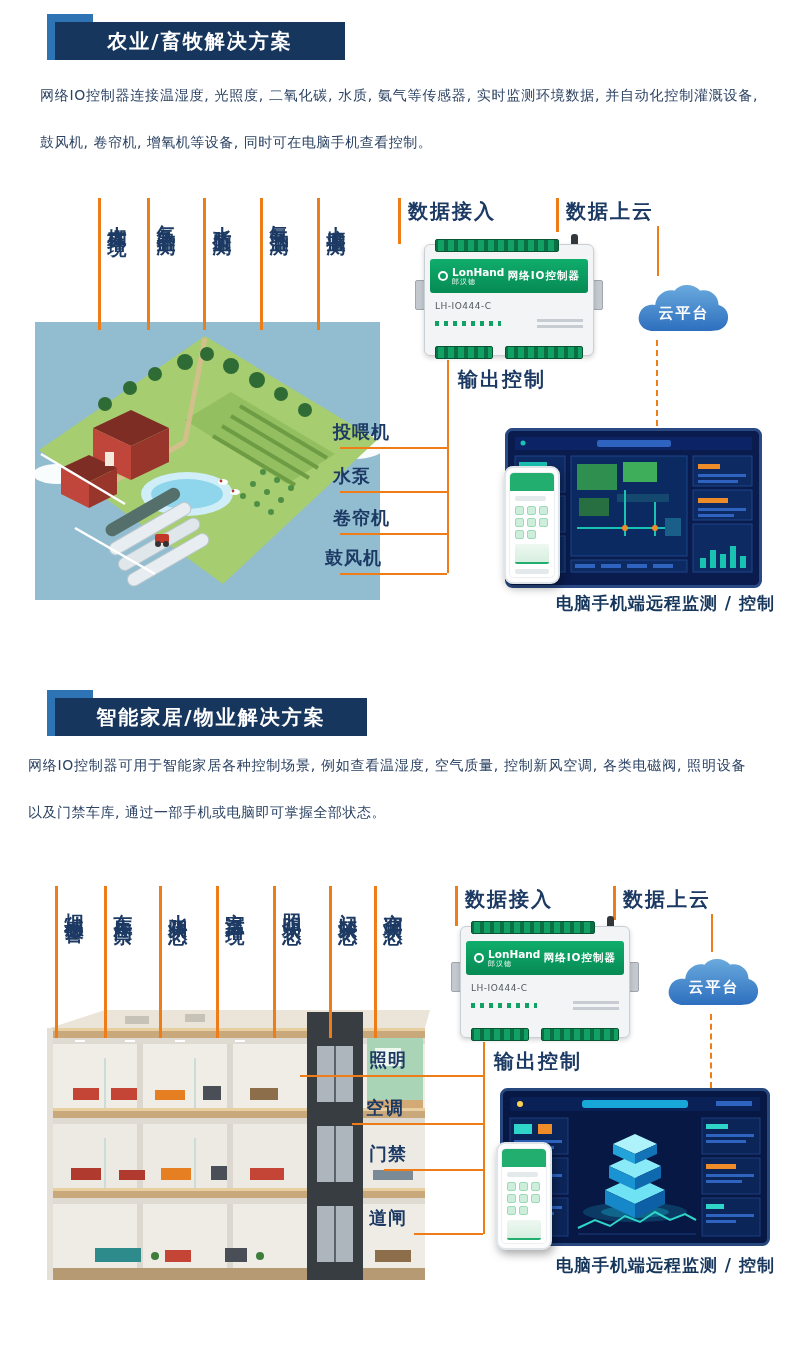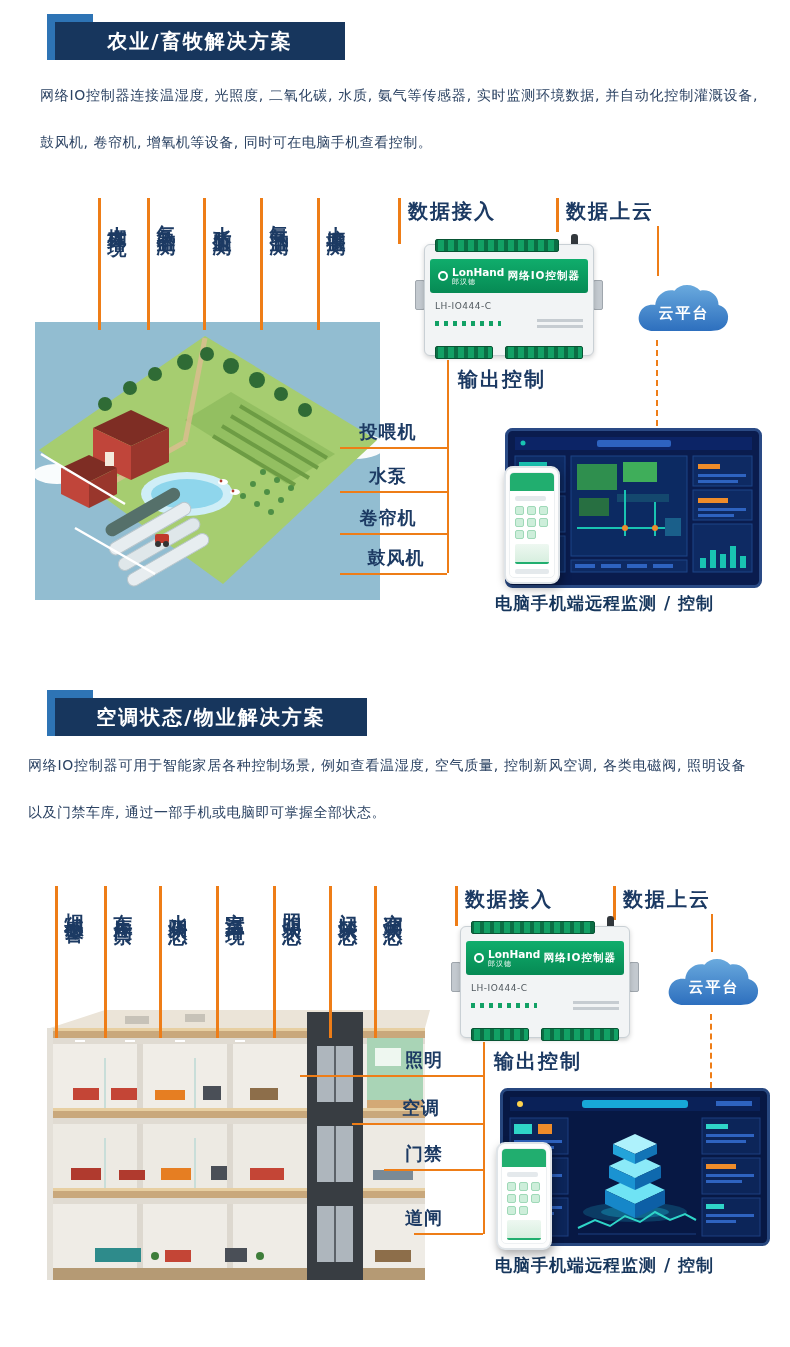--- a/index.html
+++ b/index.html
@@ -18,23 +18,23 @@
   
   .vlabel{position:absolute;display:flex;z-index:2}
   .vl-line{width:3px;background:#ee7d17;height:100%;flex:none}
   .vl-text{writing-mode:vertical-rl;text-orientation:upright;font-size:19px;font-weight:bold;
            color:#1c3a63;letter-spacing:4px;margin-left:4px;padding-top:12px}
   
   .hlabel{position:absolute;display:flex;z-index:2}
   .hl-bar{width:3px;background:#ee7d17;flex:none}
   .hl-text{margin-left:7px;font-size:20px;font-weight:bold;color:#1c3a63;letter-spacing:2px;line-height:26px}
   .out-title{position:absolute;font-size:20px;font-weight:bold;color:#1c3a63;letter-spacing:2px;z-index:2}
-  .out-item{position:absolute;width:110px;text-align:center;font-size:18px;font-weight:bold;color:#1c3a63;
+  .out-item{position:absolute;width:110px;text-align:left;font-size:18px;font-weight:bold;color:#1c3a63;
             letter-spacing:1px;z-index:2}
-  .caption{position:absolute;text-align:left;font-size:17px;font-weight:bold;color:#16365c;letter-spacing:1px}
+  .caption{position:absolute;text-align:right;font-size:17px;font-weight:bold;color:#16365c;letter-spacing:1px}
   
   .device{position:absolute;width:170px;height:126px;z-index:2}
   .dev-ear{position:absolute;top:46px;width:10px;height:30px;background:#c3c9cf;border:1px solid #9fa6ad;border-radius:2px}
   .dev-ear-l{left:-9px}.dev-ear-r{right:-9px}
   .dev-antenna{position:absolute;top:0;right:16px;width:7px;height:16px;background:#33383d;border-radius:3px 3px 0 0}
   .dev-body{position:absolute;top:10px;left:0;width:170px;height:112px;background:#f2f4f5;border:1px solid #c9d0d5;
             border-radius:6px;box-shadow:0 2px 5px rgba(0,0,0,.18)}
   .dev-terms{position:absolute;height:13px;border:1px solid #085534;border-radius:2px;
              background:repeating-linear-gradient(90deg,#0b6e44 0 2px,#12a165 2px 8px,#0b6e44 8px 10px)}
   .t-top{top:-6px;left:10px;width:124px}
@@ -223,21 +223,21 @@
     </div>
 
     <div class="vline" style="left:447px;top:360px;height:213px"></div>
     <div class="out-title" style="left:458px;top:366px">输出控制</div>
     <div class="out-item" style="left:333px;top:420px">投喂机</div>
     <div class="hline" style="left:340px;top:447px;width:107px"></div>
     <div class="out-item" style="left:333px;top:464px">水泵</div>
     <div class="hline" style="left:340px;top:491px;width:107px"></div>
     <div class="out-item" style="left:333px;top:506px">卷帘机</div>
     <div class="hline" style="left:340px;top:533px;width:107px"></div>
-    <div class="out-item" style="left:341px;top:546px">鼓风机</div>
+    <div class="out-item" style="left:325px;top:546px">鼓风机</div>
     <div class="hline" style="left:340px;top:573px;width:107px"></div>
 
     <div class="dash" style="left:505px;top:428px;width:257px;height:160px">
       <svg viewBox="0 0 257 160">
         <rect x="1.5" y="1.5" width="254" height="157" rx="6" fill="#0a1c4e" stroke="#2a4a85" stroke-width="3"></rect>
         <rect x="10" y="9" width="237" height="13" fill="#0c2466"></rect>
         <rect x="92" y="12" width="74" height="7" rx="2" fill="#2e63c0"></rect>
         <circle cx="18" cy="15" r="2.5" fill="#19c3b2"></circle>
         <g fill="#0e2a63" stroke="#1d4488">
           <rect x="10" y="28" width="50" height="36"></rect>
@@ -314,21 +314,21 @@
         </div>
         <div class="p-chart"></div>
         <div class="p-row"></div>
       </div>
     </div>
     <div class="caption" style="left:495px;top:592px;width:280px">电脑手机端远程监测 / 控制</div>
   </div>
 
   <div>
     <div class="title-accent" style="left:47px;top:690px"></div>
-    <div class="sec-title" style="left:55px;top:698px;width:312px">空调状态/物业解决方案</div>
+    <div class="sec-title" style="left:55px;top:698px;width:312px">智能家居/物业解决方案</div>
     <div class="para" style="left:28px;top:742px;width:718px">网络IO控制器可用于智能家居各种控制场景, 例如查看温湿度, 空气质量, 控制新风空调, 各类电磁阀, 照明设备以及门禁车库, 通过一部手机或电脑即可掌握全部状态。</div>
 
     <div class="vlabel" style="left:55px;top:886px;height:152px">
       <i class="vl-line"></i>
       <span class="vl-text">烟感报警</span>
     </div>
     <div class="vlabel" style="left:104px;top:886px;height:152px">
       <i class="vl-line"></i>
       <span class="vl-text">车库门禁</span>
     </div>

